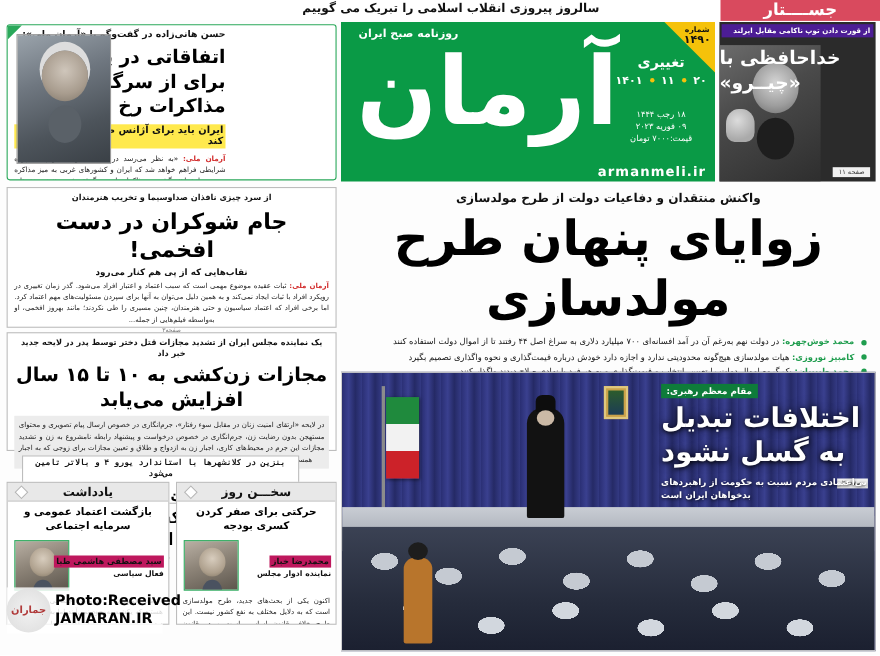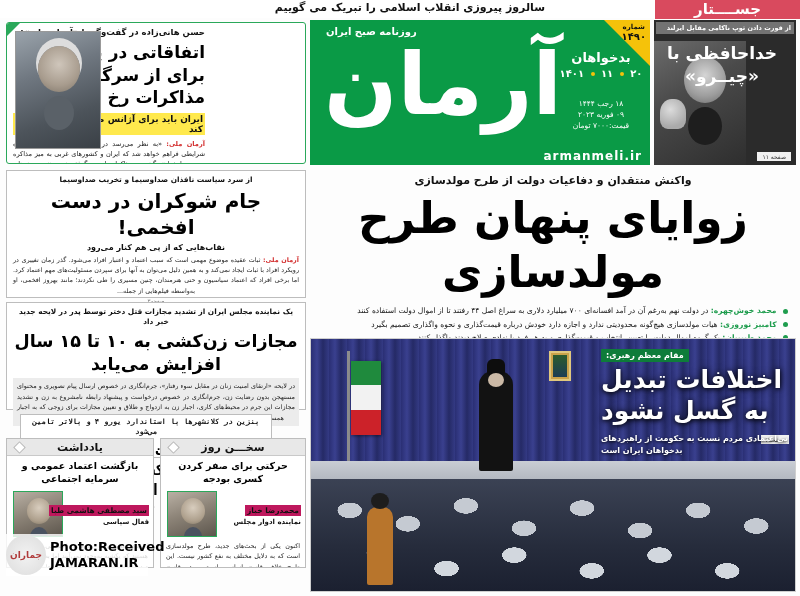--- a/index.html
+++ b/index.html
@@ -213,21 +213,21 @@
   }
 
   
   .promo {
     position: absolute; top: 20px; left: 654px;
     width: 142px; height: 145px;
     background: #2b2b2b; overflow: hidden;
   }
   .promo-kicker {
     position: absolute; top: 2px; right: 2px; left: 2px;
-    background: #737373; color: #fff;
+    background: #4c1d95; color: #fff;
     font-size: 6.5px; font-weight: 700;
     padding: 2px 3px; text-align: right;
   }
   .promo-photo {
     position: absolute; bottom: 0; left: 0;
     width: 92px; height: 124px;
     background: linear-gradient(150deg,#6c6c6c 0%,#4a4a4a 40%,#2e2e2e 100%);
     overflow: hidden;
   }
   .promo-photo::after {
@@ -238,21 +238,21 @@
   }
   .promo-photo::before {
     content:""; position: absolute; top: 58px; left: 6px;
     width: 26px; height: 30px; border-radius: 45% 45% 30% 30%;
     background: radial-gradient(circle at 40% 35%, #dcdcdc 0%, #aaa 70%);
     z-index: 2;
   }
   .promo-title {
     position: absolute; top: 22px; right: 6px;
     color: #ffffff; font-size: 17px; font-weight: 700;
-    line-height: 1.35; text-align: center; z-index: 3;
+    line-height: 1.35; text-align: left; z-index: 3;
     letter-spacing: -0.5px;
   }
   .promo-page {
     position: absolute; bottom: 4px; right: 5px;
     background: #f0f0f0; color: #333;
     font-size: 6px; padding: 1px 5px;
   }
 
   
   .main-story {
@@ -421,21 +421,21 @@
       <div class="lead-sub">ایران باید برای آژانس ضرب‌الاجل تعیین کند</div>
       <div class="lead-body">
         <span class="src-tag">آرمان ملی:</span>
         <span>«به نظر می‌رسد در آینده‌ای نزدیک در پشت پرده شرایطی فراهم خواهد شد که ایران و کشورهای غربی به میز مذاکره در وین بازخواهند گشت و مذاکرات از سر گرفته شود. هنوز روزنه‌های امیدی برای بازگشت به میز مذاکرات از سوی ایران و کشورهای غربی وجود دارد. آقای بورل نیز به دنبال این است که...</span>
       </div>
       
     </div>
   </div>
 
   <div class="box art2">
-    <div class="kicker">از سرد سیاست نافذان صداوسیما و تخریب صداوسیما</div>
+    <div class="kicker">از سرد چیزی نافذان صداوسیما و تخریب هنرمندان</div>
     <div class="art-headline-lg">جام شوکران در دست افخمی!</div>
     <div class="art-sub-c">نقاب‌هایی که از پی هم کنار می‌رود</div>
     <div class="art-body">
       <span class="src-tag">آرمان ملی:</span>
       <span>ثبات عقیده موضوع مهمی است که سبب اعتماد و اعتبار افراد می‌شود. گذر زمان تغییری در رویکرد افراد با ثبات ایجاد نمی‌کند و به همین دلیل می‌توان به آنها برای سپردن مسئولیت‌های مهم اعتماد کرد. اما برخی افراد که اعتماد سیاسیون و حتی هنرمندان، چنین مسیری را طی نکردند؛ مانند بهروز افخمی، او به‌واسطه فیلم‌هایی از جمله...</span>
     </div>
     <span class="pagemark">صفحه۳</span>
   </div>
 
   <div class="box art3">
@@ -481,21 +481,21 @@
 
   <div class="masthead">
     <div class="mast-corner"></div>
     <div class="issue-box">
       <div class="issue-label">شماره</div>
       <div class="issue-num">۱۴۹۰</div>
     </div>
     <div class="mast-logo">آرمان ملی</div>
     <div class="mast-tagline">روزنامه صبح ایران</div>
     <div class="mast-dateblock">
-      <div class="md-day">بدخواهان</div>
+      <div class="md-day">تغییری</div>
       <div class="md-date">
         <span>۲۰</span>
         <span class="md-dot"></span>
         <span>۱۱</span>
         <span class="md-dot"></span>
         <span>۱۴۰۱</span>
       </div>
       <div class="md-line">۱۸ رجب ۱۴۴۴</div>
       <div class="md-line">۰۹ فوریه ۲۰۲۳</div>
       <div class="md-line">قیمت:۷۰۰۰ تومان</div>

